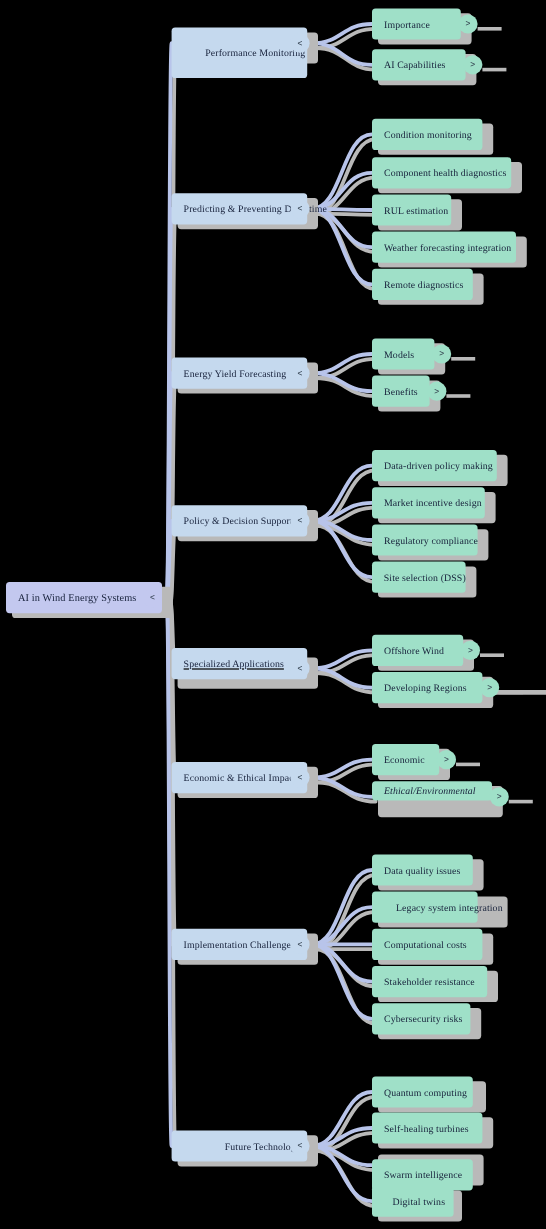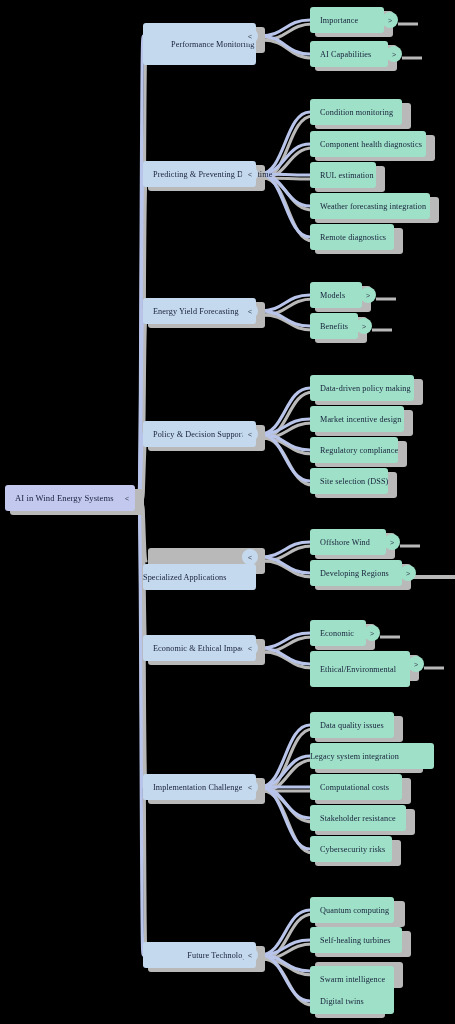--- a/index.html
+++ b/index.html
@@ -184,25 +184,25 @@
       </div>
       <div class="shadow" style="left: 315px; top: 410px; width: 98px; height: 26px;"></div>
       <div class="node leaf" style="left: 310px; top: 406px; width: 94px; height: 26px; padding-left: 10px;">
         <span class="label">Market incentive design</span>
       </div>
       <div class="shadow" style="left: 315px; top: 441px; width: 92px; height: 26px;"></div>
       <div class="node leaf" style="left: 310px; top: 437px; width: 88px; height: 26px; padding-left: 10px;">
         <span class="label">Regulatory compliance</span>
       </div>
       <div class="shadow" style="left: 315px; top: 472px; width: 82px; height: 26px;"></div>
-      <div class="node leaf" style="left: 310px; top: 468px; width: 78px; height: 26px; padding-left: 10px;">
+      <div class="node leaf" style="left: 310px; top: 468px; width: 78px; height: 26px; padding-left: 10px; justify-content: center;">
         <span class="label">Site selection (DSS)</span>
       </div>
       <div class="shadow" style="left: 148px; top: 548px; width: 117px; height: 26px;"></div>
-      <div class="node branch" style="left: 143px; top: 564px; width: 113px; height: 26px; ">
+      <div class="node branch" style="left: 143px; top: 540px; width: 113px; height: 26px; padding-left: 10px; text-decoration: underline;">
         <span class="label">Specialized Applications</span>
       </div>
       <div class="toggle on-branch" style="left: 242px; top: 549px; width: 16px; height: 16px;">&lt;</div>
       <div class="shadow" style="left: 315px; top: 533px; width: 80px; height: 26px;"></div>
       <div class="node leaf" style="left: 310px; top: 529px; width: 76px; height: 26px; padding-left: 10px;">
         <span class="label">Offshore Wind</span>
       </div>
       <div class="toggle on-leaf" style="left: 384px; top: 534px; width: 16px; height: 16px;">&gt;</div>
       <div class="shadow" style="left: 315px; top: 564px; width: 96px; height: 26px;"></div>
       <div class="node leaf" style="left: 310px; top: 560px; width: 92px; height: 26px; padding-left: 10px;">
@@ -213,35 +213,35 @@
       <div class="node branch" style="left: 143px; top: 635px; width: 113px; height: 26px; padding-left: 10px;">
         <span class="label">Economic &amp; Ethical Impacts</span>
       </div>
       <div class="toggle on-branch" style="left: 242px; top: 640px; width: 16px; height: 16px;">&lt;</div>
       <div class="shadow" style="left: 315px; top: 624px; width: 60px; height: 26px;"></div>
       <div class="node leaf" style="left: 310px; top: 620px; width: 56px; height: 26px; padding-left: 10px;">
         <span class="label">Economic</span>
       </div>
       <div class="toggle on-leaf" style="left: 364px; top: 625px; width: 16px; height: 16px;">&gt;</div>
       <div class="shadow" style="left: 315px; top: 655px; width: 104px; height: 26px;"></div>
-      <div class="node leaf" style="left: 310px; top: 651px; width: 100px; height: 36px; padding-left: 10px;">
+      <div class="node leaf" style="left: 310px; top: 651px; width: 100px; height: 16px; padding-left: 10px; font-style: italic;">
         <span class="label">Ethical/Environmental</span>
       </div>
       <div class="toggle on-leaf" style="left: 408px; top: 656px; width: 16px; height: 16px;">&gt;</div>
       <div class="shadow" style="left: 148px; top: 778px; width: 117px; height: 26px;"></div>
       <div class="node branch" style="left: 143px; top: 774px; width: 113px; height: 26px; padding-left: 10px;">
         <span class="label">Implementation Challenges</span>
       </div>
       <div class="toggle on-branch" style="left: 242px; top: 779px; width: 16px; height: 16px;">&lt;</div>
       <div class="shadow" style="left: 315px; top: 716px; width: 88px; height: 26px;"></div>
       <div class="node leaf" style="left: 310px; top: 712px; width: 84px; height: 26px; padding-left: 10px; font-family: Liberation Serif, serif;">
         <span class="label">Data quality issues</span>
       </div>
       <div class="shadow" style="left: 315px; top: 747px; width: 108px; height: 26px;"></div>
-      <div class="node leaf" style="left: 310px; top: 743px; width: 124px; height: 26px; padding-left: 0;">
+      <div class="node leaf" style="left: 310px; top: 743px; width: 88px; height: 26px; padding-left: 20px;">
         <span class="label">Legacy system integration</span>
       </div>
       <div class="shadow" style="left: 315px; top: 778px; width: 96px; height: 26px;"></div>
       <div class="node leaf" style="left: 310px; top: 774px; width: 92px; height: 26px; padding-left: 10px;">
         <span class="label">Computational costs</span>
       </div>
       <div class="shadow" style="left: 315px; top: 809px; width: 100px; height: 26px;"></div>
       <div class="node leaf" style="left: 310px; top: 805px; width: 96px; height: 26px; padding-left: 10px;">
         <span class="label">Stakeholder resistance</span>
       </div>
@@ -260,17 +260,17 @@
       </div>
       <div class="shadow" style="left: 315px; top: 931px; width: 96px; height: 26px;"></div>
       <div class="node leaf" style="left: 310px; top: 927px; width: 92px; height: 26px; padding-left: 10px;">
         <span class="label">Self-healing turbines</span>
       </div>
       <div class="shadow" style="left: 315px; top: 962px; width: 88px; height: 26px;"></div>
       <div class="node leaf" style="left: 310px; top: 966px; width: 84px; height: 26px; padding-left: 10px;">
         <span class="label">Swarm intelligence</span>
       </div>
       <div class="shadow" style="left: 315px; top: 992px; width: 70px; height: 26px;"></div>
-      <div class="node leaf" style="left: 310px; top: 988px; width: 84px; height: 26px; padding-left: 10px;">
+      <div class="node leaf" style="left: 310px; top: 988px; width: 68px; height: 26px; padding-left: 10px; justify-content: center;">
         <span class="label">Digital twins</span>
       </div>
     </div>
 </div>
 
 </body></html>

